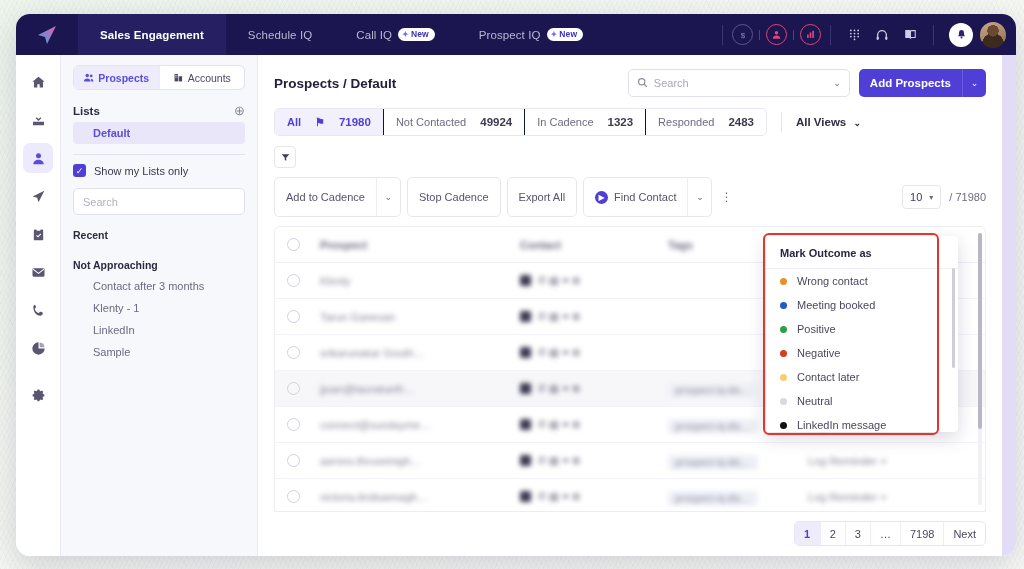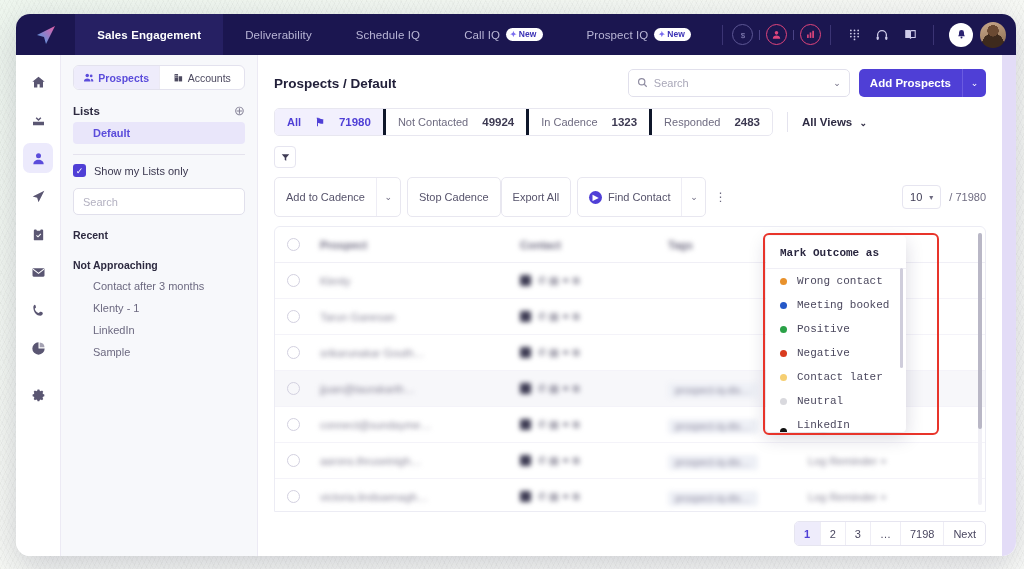--- a/index.html
+++ b/index.html
@@ -218,21 +218,21 @@
     padding: 11px 30px 0 16px;
   }
   .stats-group {
     display: flex; border: 1px solid #e8e7f0; border-radius: 5px; overflow: hidden; height: 28px;
   }
   .stat {
     display: flex; align-items: center; gap: 14px;
     padding: 0 12px; font-size: 11px; color: #6e6b80; cursor: pointer;
     white-space: nowrap;
   }
-  .stat + .stat { border-left: 3px solid #0f172a; }
+  .stat + .stat { border-left: 1px solid #0f172a; }
   .stat .num { color: #3d3a52; font-weight: bold; font-size: 11.5px; }
   .stat.active { background: #f2f0fd; }
   .stat.active .lbl2 { color: #4f3fd6; font-weight: bold; text-align: right; }
   .stat.active .num { color: #4f3fd6; }
   .vbar { width: 1px; height: 20px; background: #e4e3ee; margin: 0 14px; }
   .all-views { font-size: 11.5px; font-weight: bold; color: #2f2c44; cursor: pointer; }
   .all-views .caret { font-size: 9px; margin-left: 4px; }
 
   .filter-row { padding: 10px 16px 0; }
   .filter-btn {
@@ -331,24 +331,24 @@
 
   
   .outcome-highlight {
     position: absolute; left: 488px; top: 6px;
     width: 176px; height: 202px;
     border: 2.5px solid #e8342a; border-radius: 6px;
     z-index: 40; pointer-events: none;
   }
   .outcome-menu {
     position: absolute; left: 491px; top: 9px;
-    width: 140px; height: 196px;
+    width: 192px; height: 196px;
     background: #fff; border-radius: 4px;
     box-shadow: 0 6px 18px rgba(30,25,70,.17);
-    z-index: 39; overflow: hidden; font-family: Liberation Mono, monospace;
+    z-index: 39; overflow: hidden;
   }
   .outcome-title {
     font-size: 11px; font-weight: bold; color: #2a2740;
     padding: 11px 14px 9px; border-bottom: 1px solid #f0eff6;
   }
   .outcome-item {
     display: flex; align-items: center; gap: 10px;
     padding: 6px 14px; font-size: 11px; color: #4b485e; cursor: pointer;
   }
   .o-dot { width: 7px; height: 7px; border-radius: 50%; flex: 0 0 7px; }
@@ -371,23 +371,20 @@
               <stop offset="1" stop-color="#e95fa8"></stop>
           </linearGradient>
         </defs>
         <path d="M21 3 L3 12 L10 14 L12 21 Z" fill="url(#lg1)"></path>
       </svg>
     </div>
 
     <div class="nav-tabs">
       <div class="nav-tab active">
         <span>Sales Engagement</span>
-      </div>
-      <div class="nav-tab">
-        <span>Deliverability</span>
       </div>
       <div class="nav-tab">
         <span>Schedule IQ</span>
       </div>
       <div class="nav-tab">
         <span>Call IQ</span>
         <span class="badge-new">
           <span class="spark">✦</span>
           <span>New</span>
         </span>
@@ -633,21 +630,21 @@
       <div class="toolbar">
         <div class="tb-group">
           <div class="tb-btn">
             <span>Add to Cadence</span>
           </div>
           <div class="tb-caret">⌄</div>
         </div>
         <div class="tb-group" style="margin-left:6px">
           <div class="tb-btn">Stop Cadence</div>
         </div>
-        <div class="tb-group" style="margin-left:0">
+        <div class="tb-group" style="margin-left:6px">
           <div class="tb-btn">Export All</div>
         </div>
         <div class="tb-group" style="margin-left:6px">
           <div class="tb-btn">
             <span class="find-dot">▶</span>
             <span>Find Contact</span>
           </div>
           <div class="tb-caret">⌄</div>
         </div>
         <div class="kebab">⋮</div>

